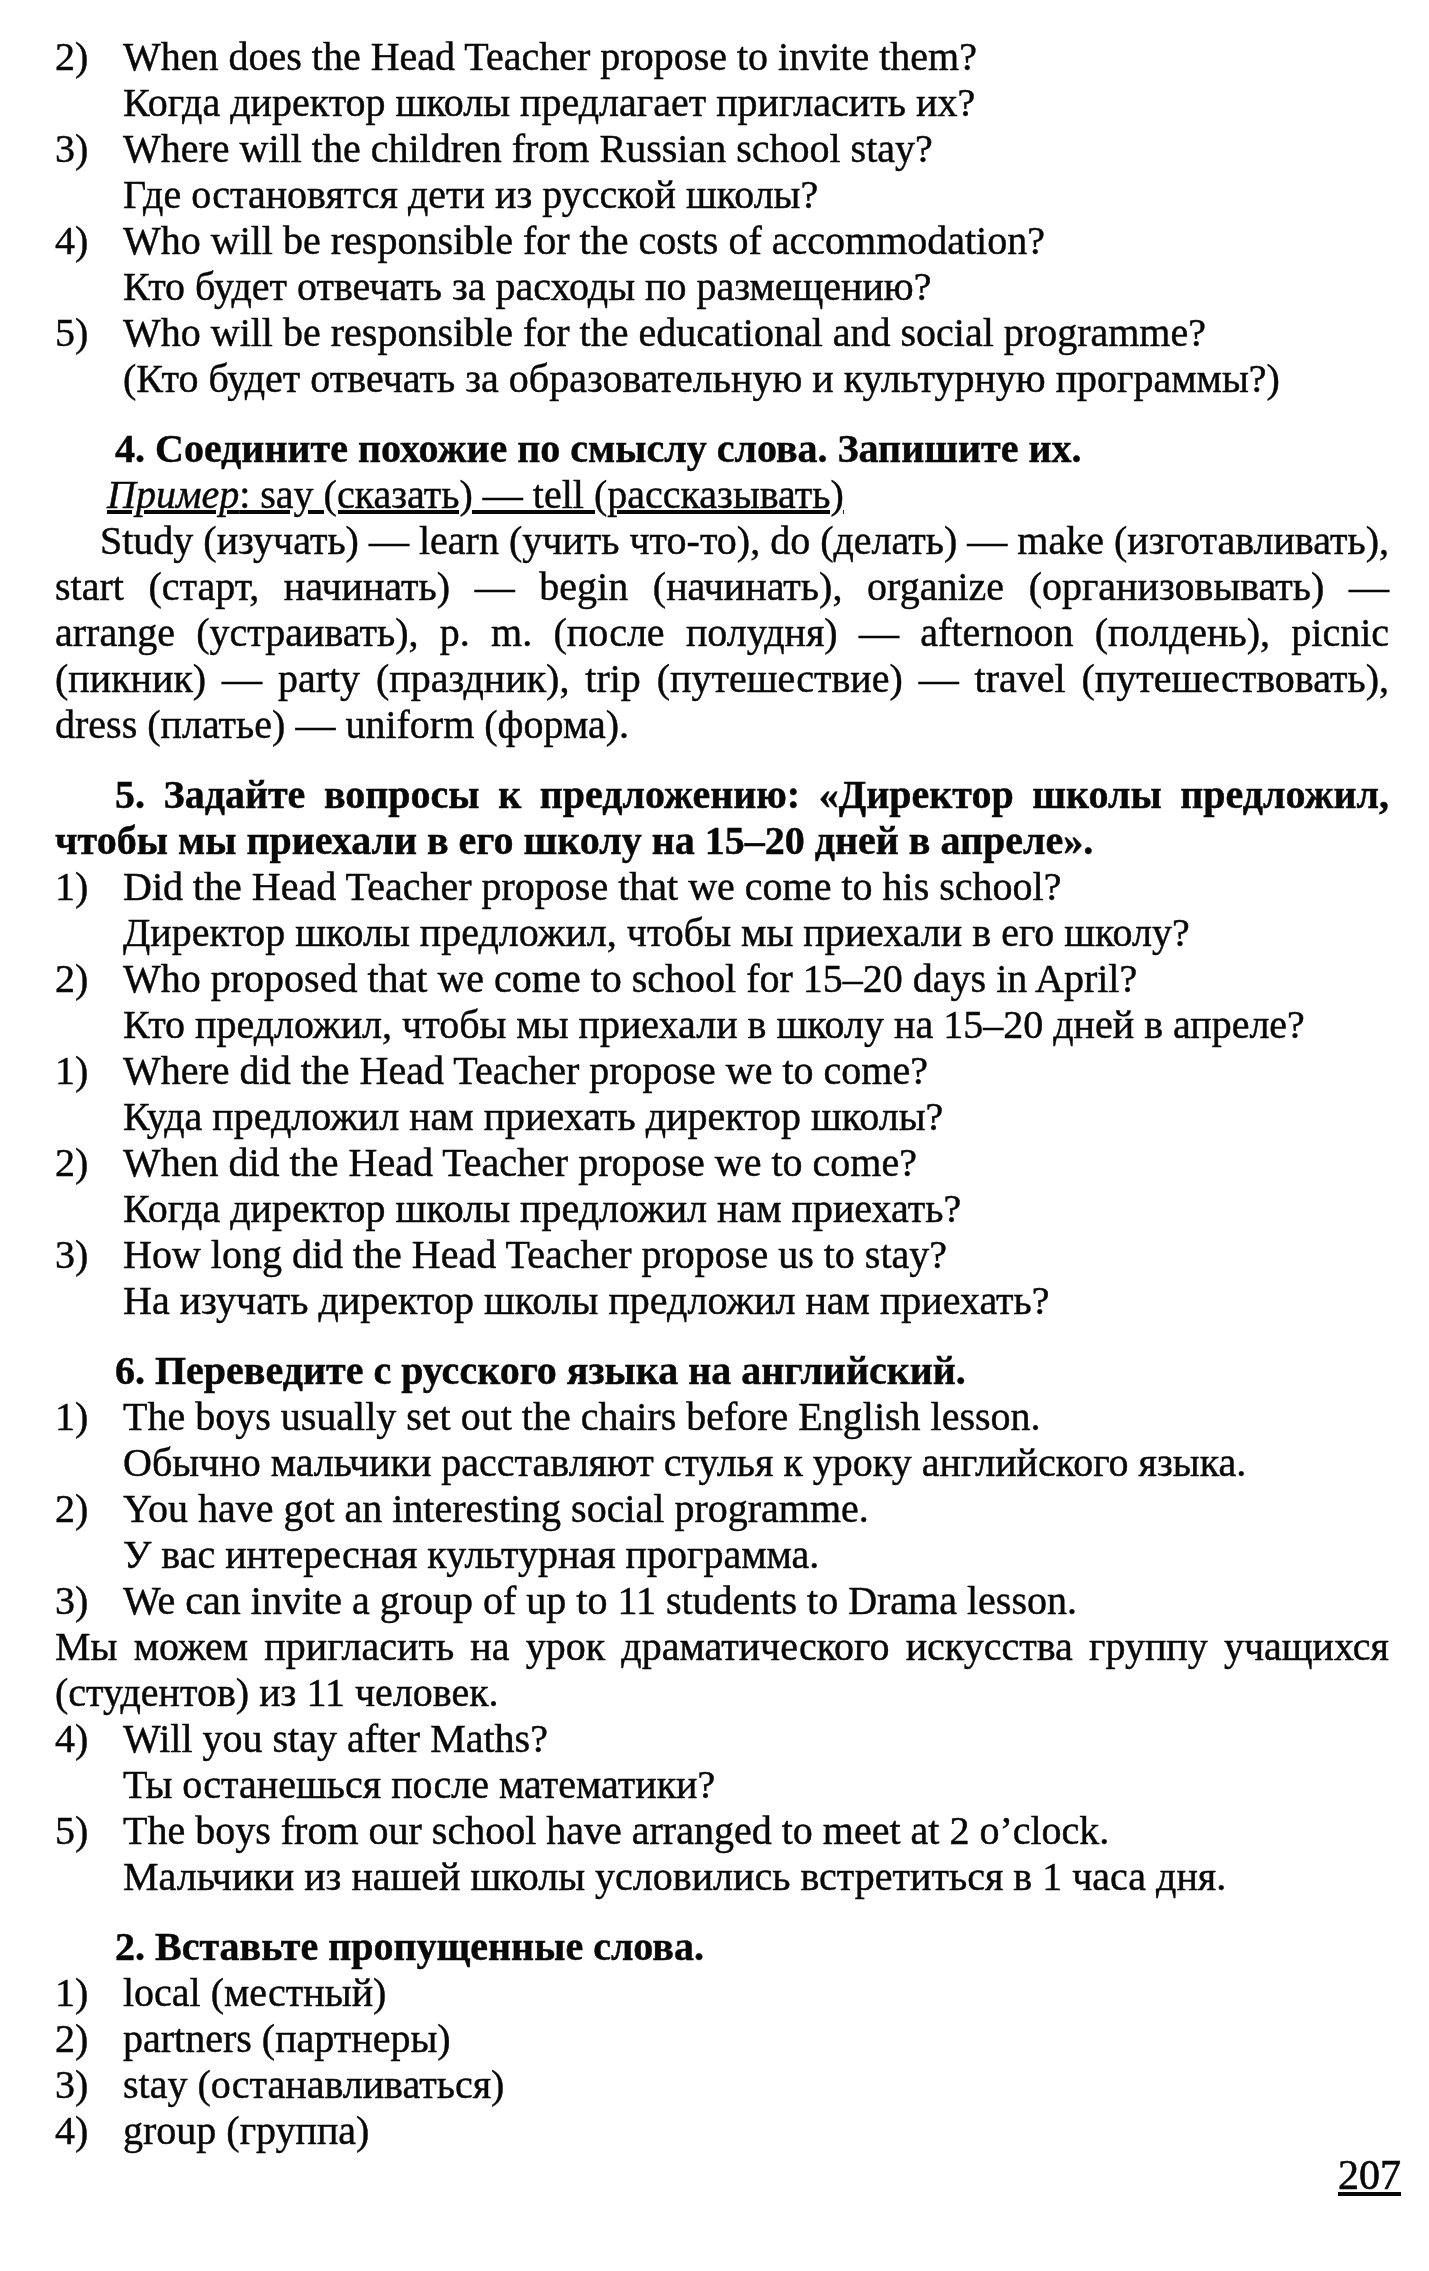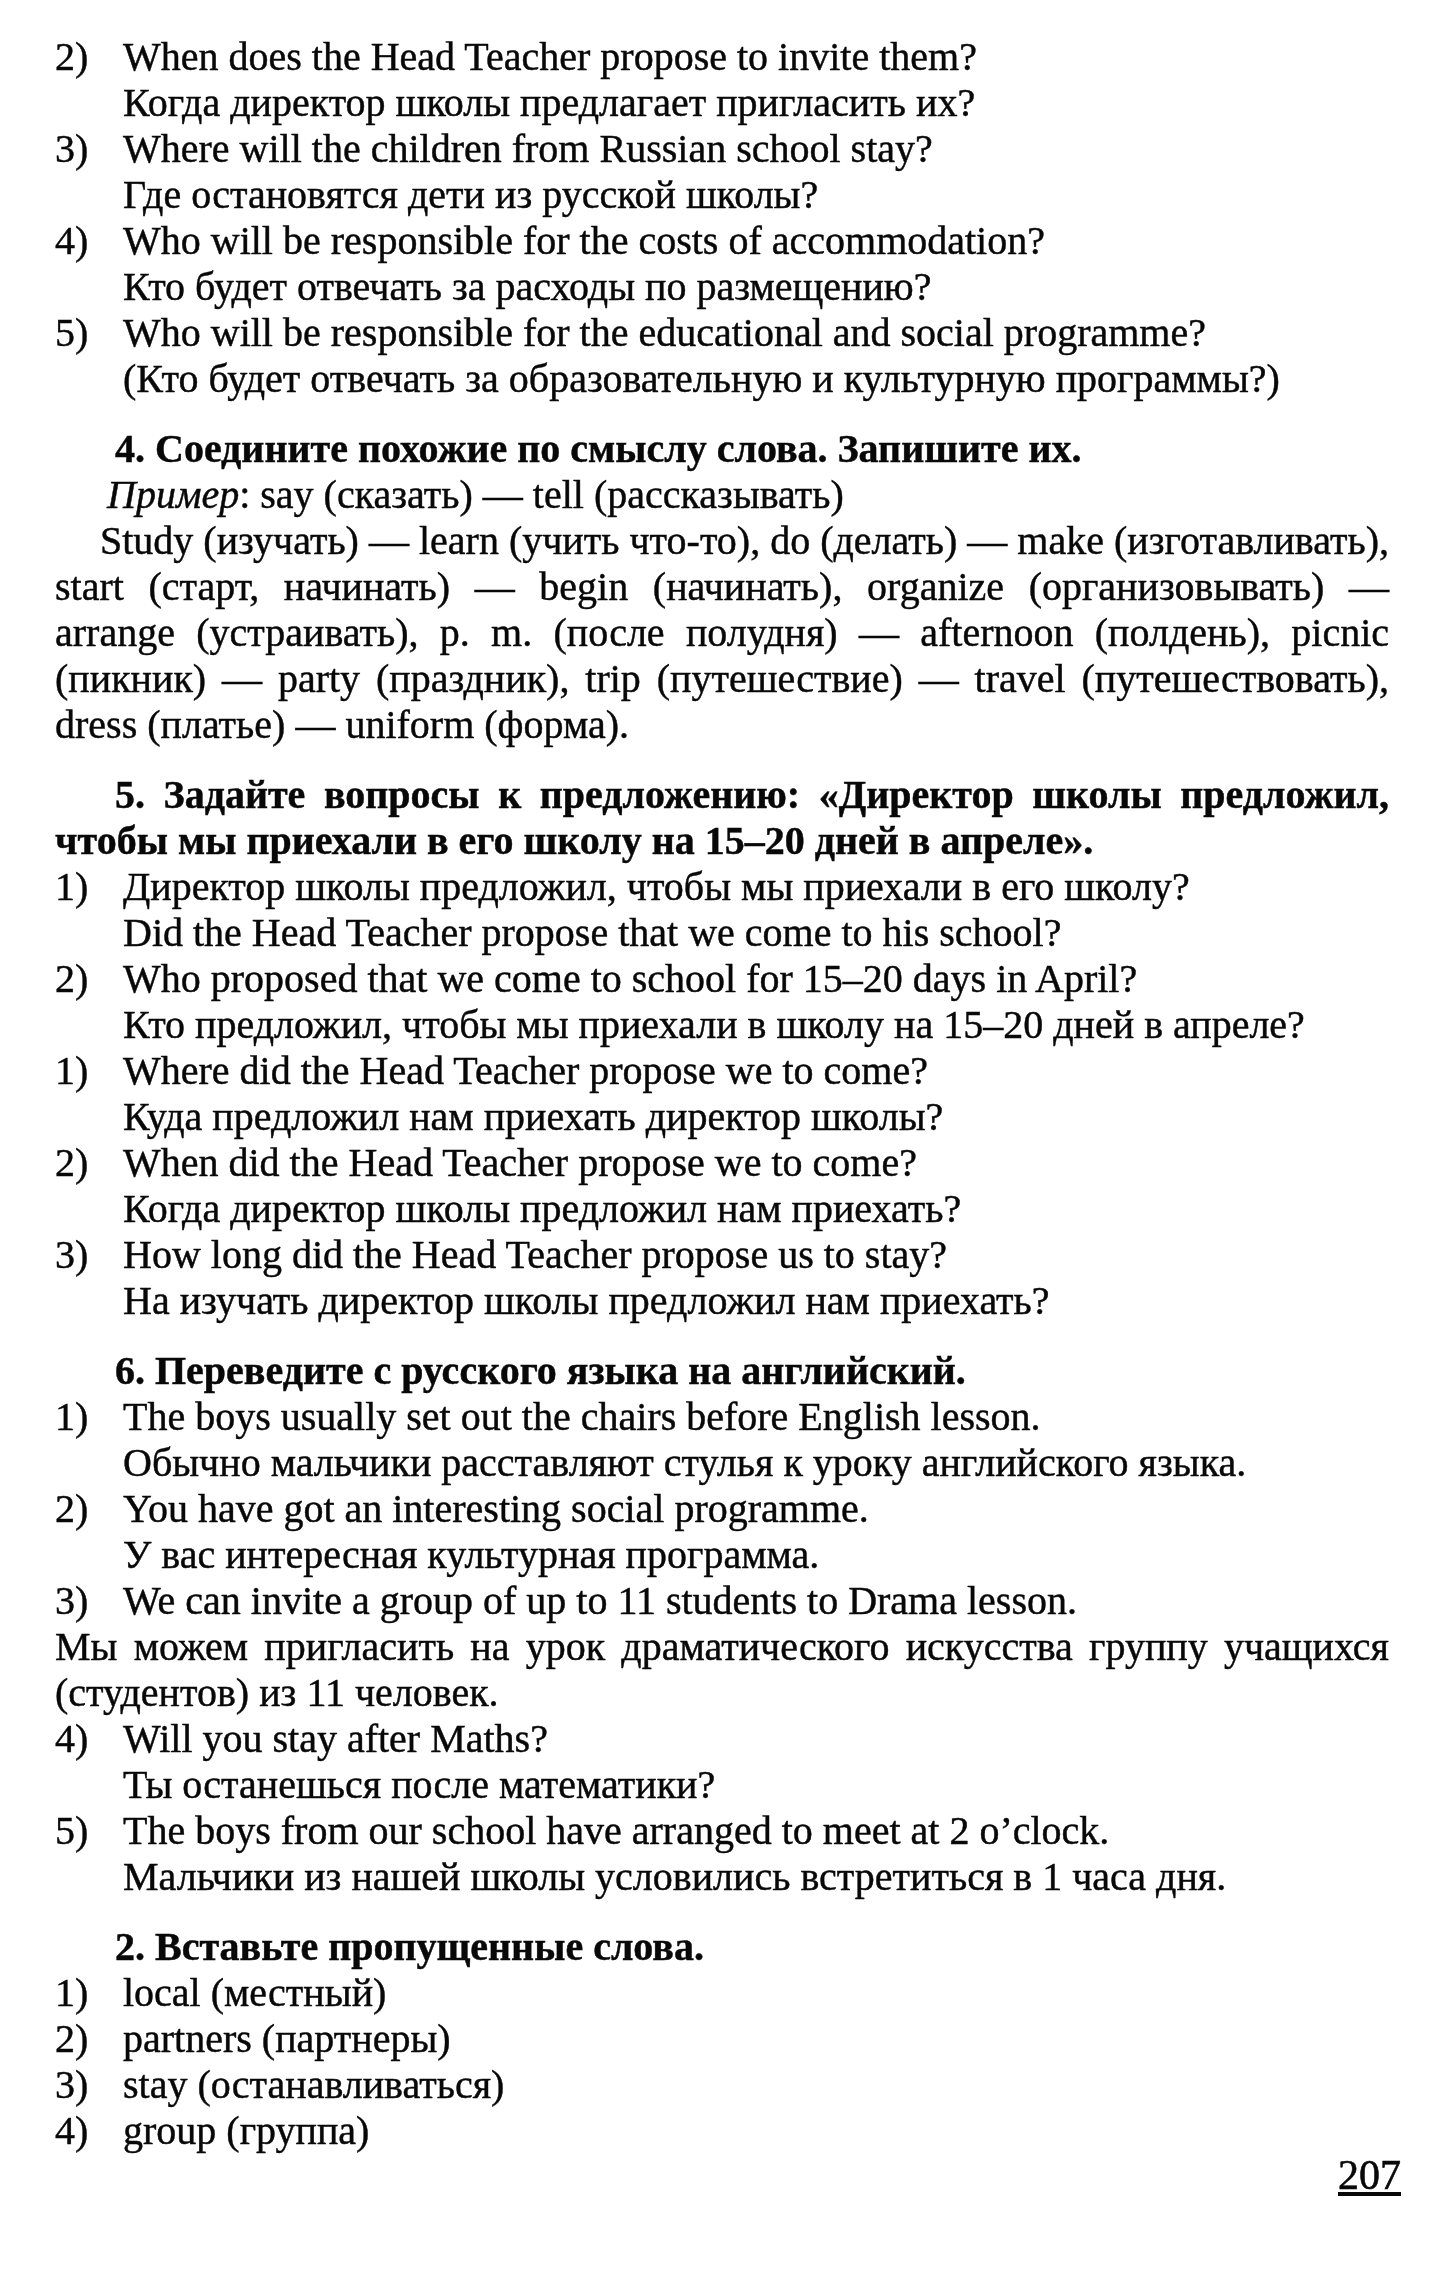--- a/index.html
+++ b/index.html
@@ -37,21 +37,21 @@
   }
 
   .heading {
     font-weight: bold;
     font-size: 40px;
     line-height: 46px;
     text-indent: 60px;
     margin-top: 24px;
     text-align: justify;
   }
-  .example { text-indent: 52px; }
+  .example { text-indent: 52px; text-decoration: underline; }
   .example .ex-label { font-style: italic; }
   .para {
     text-align: justify;
     text-indent: 45px;
   }
   .pageno {
     position: absolute;
     top: 2152px;
     right: 28px;
     font-size: 42px;
@@ -90,22 +90,22 @@
   <section>
     <h2 class="heading">4. Соедините похожие по смыслу слова. Запишите их.</h2>
     <p class="example"><span class="ex-label">Пример</span><span>: say (сказать) — tell (рассказывать)</span></p>
     <p class="para">Study (изучать) — learn (учить что-то), do (делать) — make (изготавли­вать), start (старт, начинать) — begin (начинать), organize (организовывать) — arrange (устраивать), p. m. (после полудня) — afternoon (полдень), picnic (пикник) — party (праздник), trip (путешествие) — travel (путешествовать), dress (платье) — uniform (форма).</p>
   </section>
 
   <section>
     <h2 class="heading">5. Задайте вопросы к предложению: «Директор школы предложил, чтобы мы приехали в его школу на 15–20 дней в апреле».</h2>
     <div class="qitem">
       <span class="num">1)</span>
+      <div class="line">Did the Head Teacher propose that we come to his school?</div>
       <div class="line">Директор школы предложил, чтобы мы приехали в его школу?</div>
-      <div class="line">Did the Head Teacher propose that we come to his school?</div>
     </div>
     <div class="qitem">
       <span class="num">2)</span>
       <div class="line">Who proposed that we come to school for 15–20 days in April?</div>
       <div class="line">Кто предложил, чтобы мы приехали в школу на 15–20 дней в апреле?</div>
     </div>
     <div class="qitem">
       <span class="num">1)</span>
       <div class="line">Where did the Head Teacher propose we to come?</div>
       <div class="line">Куда предложил нам приехать директор школы?</div>

